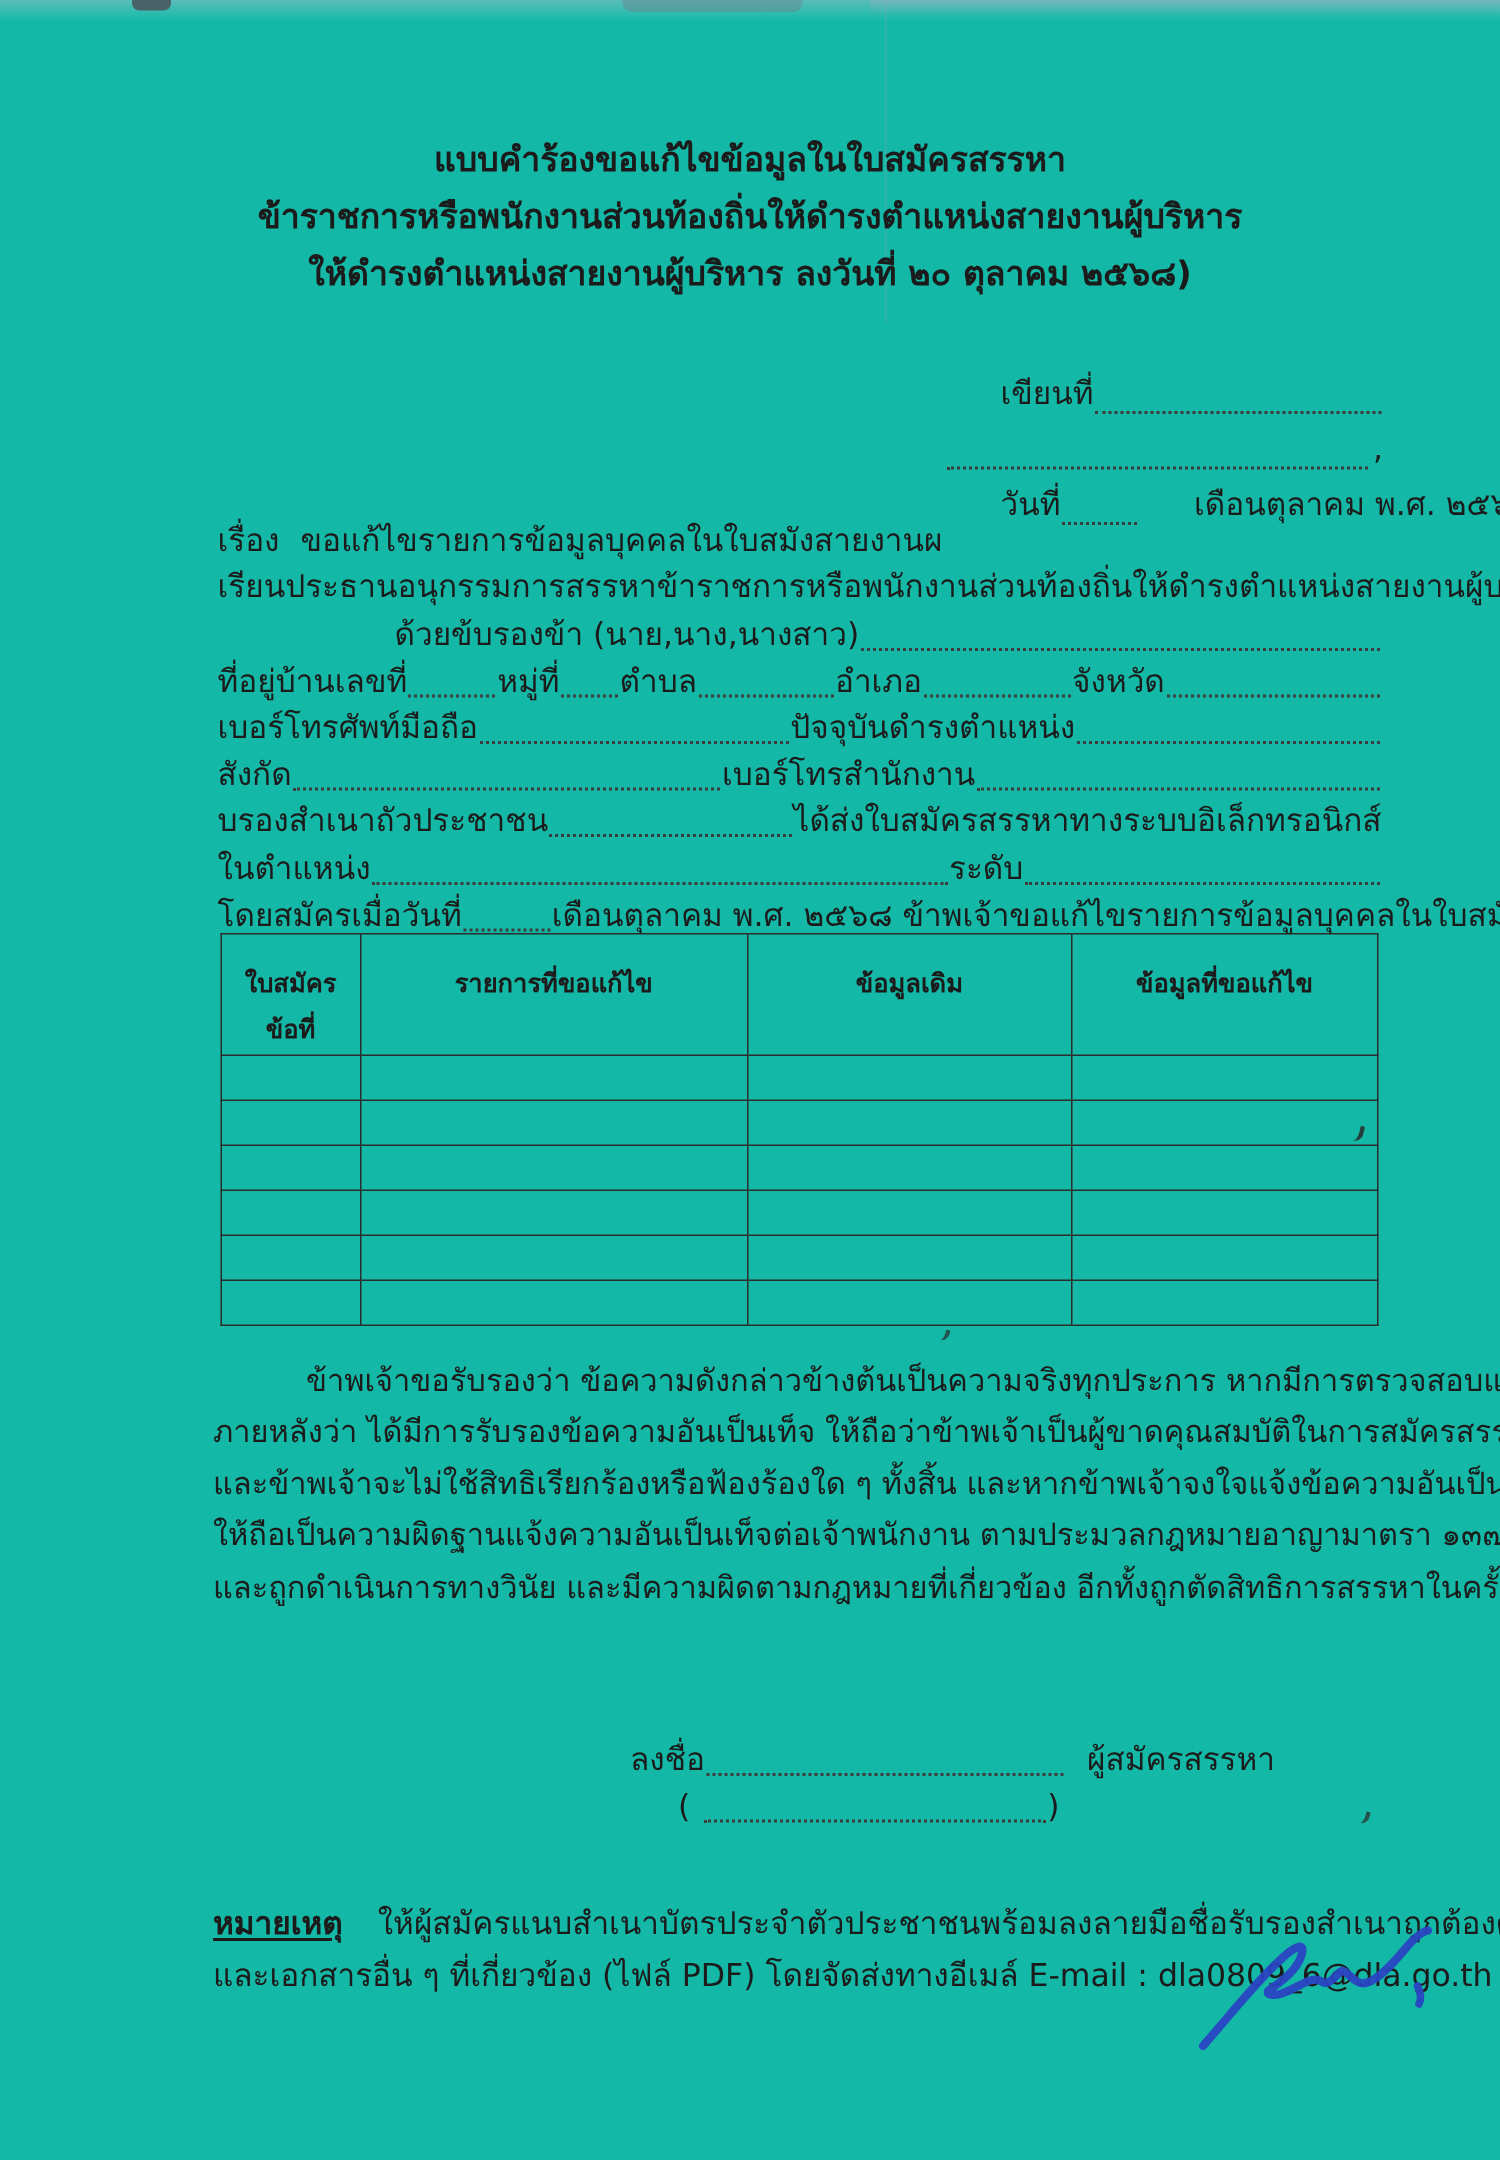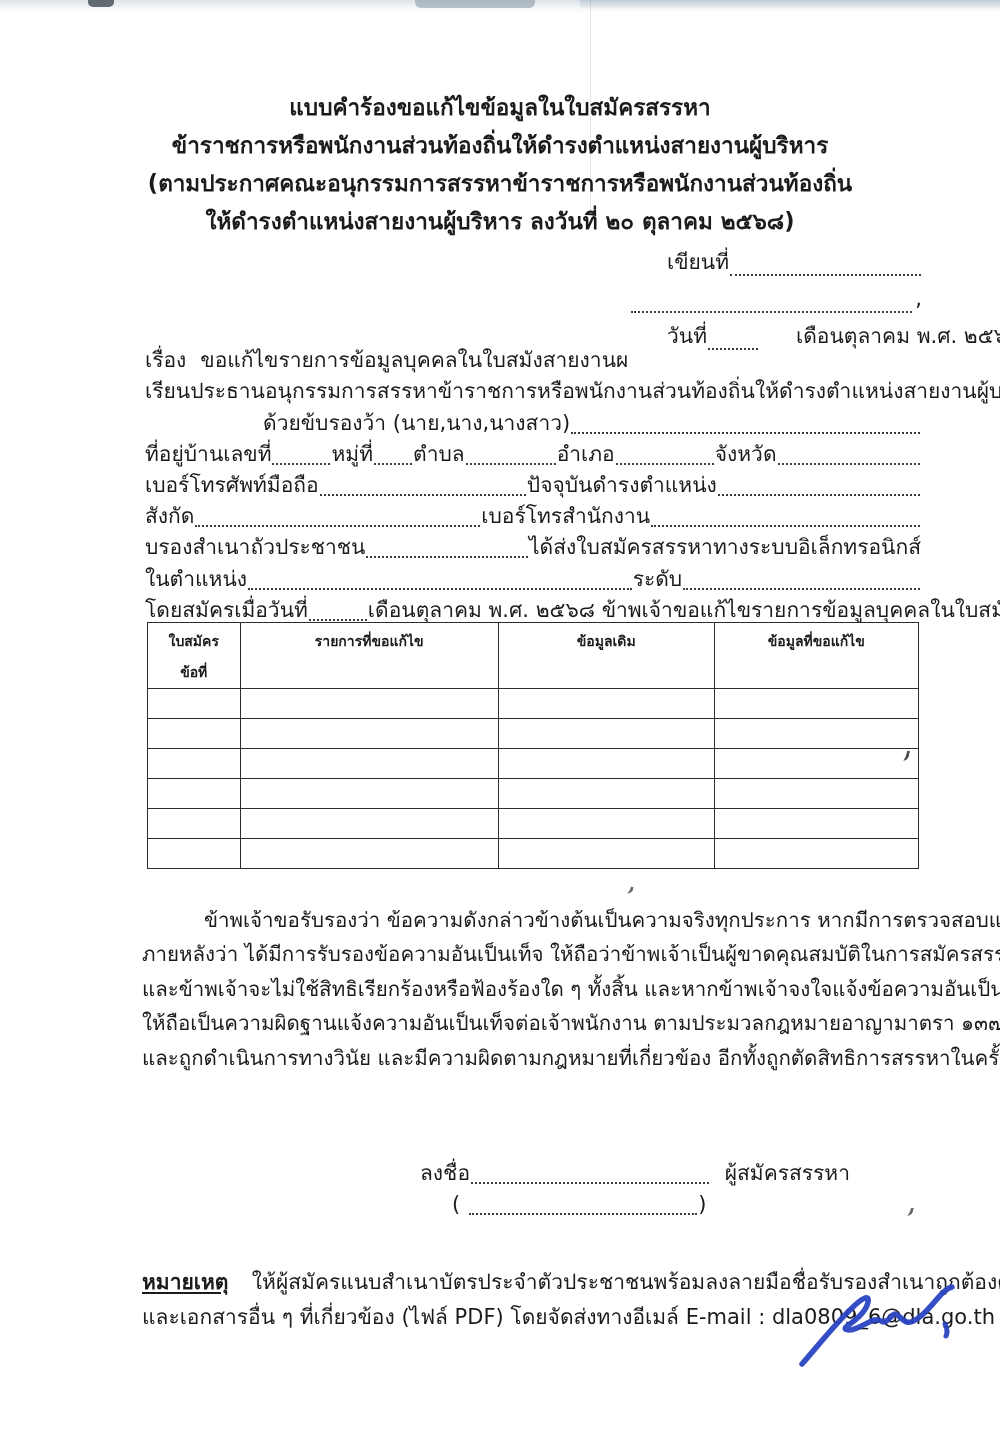--- a/index.html
+++ b/index.html
@@ -1,20 +1,20 @@
 <!DOCTYPE html>
 <html><head>
 <meta charset="utf-8">
 <style>
   html,body{margin:0;padding:0;background:#e8e8e8;}
   .page{
     position:relative;
     width:1000px;height:1440px;
     margin:0 auto;
-    background:#ffffff;
+    background:#14b8a6;
     overflow:hidden;
     font-family:"DejaVu Sans",sans-serif;
     color:#1b1b1b;
     font-size:21px;
   }
   
   .top-smudge{
     position:absolute;top:0;left:0;width:100%;height:14px;
     background:linear-gradient(to bottom, rgba(176,192,206,0.45), rgba(200,212,222,0.15) 60%, rgba(255,255,255,0));
   }
@@ -66,21 +66,21 @@
   .indent{width:118px;flex:0 0 118px;}
   
   .corr-table{
     position:absolute;top:622px;left:147px;width:772px;
     border-collapse:collapse;table-layout:fixed;
   }
   .corr-table th,.corr-table td{
     border:1.7px solid #2c2c2c;padding:0;
   }
   .corr-table th{
-    font-weight:bold;font-size:14px;vertical-align:top;padding-top:3px;line-height:31px;
+    font-weight:bold;font-size:17px;vertical-align:top;padding-top:18px;line-height:31px;
     font-family:"DejaVu Sans",sans-serif;
   }
   .corr-table .hdr-row{height:66px;}
   .corr-table .empty-row{height:30px;}
   
   .cert-block{
     position:absolute;top:903px;left:142px;width:800px;line-height:34.4px;font-size:20.5px;
   }
   .cert-line{white-space:nowrap;}
   .cert-line.first{text-indent:62px;}
@@ -113,21 +113,20 @@
   <div class="top-mark"></div>
   <div class="top-mark2"></div>
   <div class="fold-line"></div>
   <div class="speck s1"></div>
   <div class="speck s2"></div>
   <div class="speck s3"></div>
 
   <div class="title-block">
     <div>แบบคำร้องขอแก้ไขข้อมูลในใบสมัครสรรหา</div>
     <div>ข้าราชการหรือพนักงานส่วนท้องถิ่นให้ดำรงตำแหน่งสายงานผู้บริหาร</div>
-    <div>(ตามประกาศคณะอนุกรรมการสรรหาข้าราชการหรือพนักงานส่วนท้องถิ่น</div>
     <div>ให้ดำรงตำแหน่งสายงานผู้บริหาร ลงวันที่ ๒๐ ตุลาคม ๒๕๖๘)</div>
   </div>
 
   <div class="written-block">
     <div class="flexline">
       <span class="lbl">เขียนที่</span>
       <span class="dots"></span>
     </div>
     <div class="flexline">
       <span class="dots"></span>
@@ -146,21 +145,21 @@
       <span class="gap"></span>
       <span class="lbl">ขอแก้ไขรายการข้อมูลบุคคลในใบสมังสายงานผ</span>
     </div>
     <div class="flexline">
       <span class="lbl">เรียน</span>
       <span class="gap"></span>
       <span class="lbl">ประธานอนุกรรมการสรรหาข้าราชการหรือพนักงานส่วนท้องถิ่นให้ดำรงตำแหน่งสายงานผู้บริหาร</span>
     </div>
     <div class="flexline">
       <span class="indent"></span>
-      <span class="lbl">ด้วยข้บรองว้า (นาย,นาง,นางสาว)</span>
+      <span class="lbl">ด้วยข้บรองข้า (นาย,นาง,นางสาว)</span>
       <span class="dots"></span>
     </div>
     <div class="flexline">
       <span class="lbl">ที่อยู่บ้านเลขที่</span>
       <span class="dots fx" style="flex-basis:58px"></span>
       <span class="lbl">หมู่ที่</span>
       <span class="dots fx" style="flex-basis:38px"></span>
       <span class="lbl">ตำบล</span>
       <span class="dots fx" style="flex-basis:90px"></span>
       <span class="lbl">อำเภอ</span>

